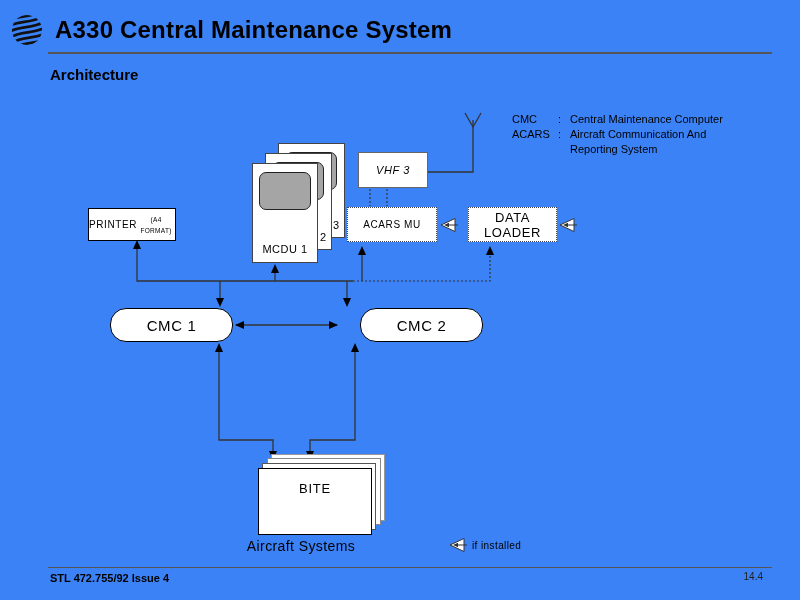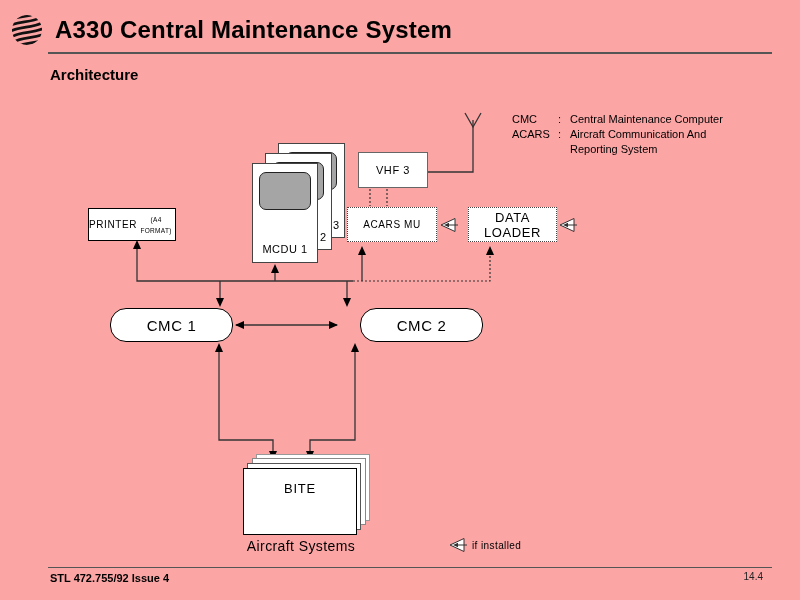--- a/index.html
+++ b/index.html
@@ -1,17 +1,17 @@
 <!DOCTYPE html>
 <html><head>
 <meta charset="utf-8">
 <style>
   html,body{margin:0;padding:0;background:#fff;}
   #slide{
-    position:relative;width:800px;height:600px;background:#fca5a5;overflow:hidden;
+    position:relative;width:800px;height:600px;background:#3b82f6;overflow:hidden;
     font-family:"Liberation Sans","DejaVu Sans",sans-serif;color:#000;
   }
   .abs{position:absolute;box-sizing:border-box;}
   
   #title{left:55px;top:16px;font-size:24px;font-weight:bold;letter-spacing:0.2px;white-space:nowrap;}
   #title-rule{left:48px;top:52px;width:724px;height:2px;background:#555;}
   #subtitle{left:50px;top:66px;font-size:15px;font-weight:bold;}
   
   #legend{left:512px;top:112px;font-size:11px;line-height:15px;}
   .legend-row{display:flex;}
@@ -20,37 +20,37 @@
   
   .box{
     border:1px solid #000;background:#fff;display:flex;align-items:center;justify-content:center;
     text-align:center;letter-spacing:0.6px;
   }
   .dotted{border:1px dotted #444;}
   
   #printer-box{left:88px;top:208px;width:88px;height:33px;flex-direction:row;line-height:11px;}
   #printer-line1{font-size:10px;}
   #printer-line2{font-size:6.5px;letter-spacing:0.3px;}
-  #vhf3-box{left:358px;top:152px;width:70px;height:36px;font-size:11px;border-color:#666;}
+  #vhf3-box{left:358px;top:152px;width:70px;height:36px;font-size:11px;border-color:#666;font-style:italic;}
   #acars-box{left:347px;top:207px;width:90px;height:35px;font-size:10px;}
   #dataloader-box{left:468px;top:207px;width:89px;height:35px;font-size:13px;}
   #cmc1-box,#cmc2-box{width:123px;height:34px;font-size:15px;border-width:1.5px;border-radius:16px;}
   #cmc1-box{left:110px;top:308px;}
   #cmc2-box{left:360px;top:308px;}
   
   .mcdu-card{border:1px solid #444;background:#fff;}
   #mcdu-card-back{left:278px;top:143px;width:67px;height:95px;}
   #mcdu-card-mid{left:265px;top:153px;width:67px;height:97px;}
   #mcdu-card-front{left:252px;top:163px;width:66px;height:100px;}
   .mcdu-screen{position:absolute;left:6px;top:8px;width:50px;height:36px;background:#a5a5a5;
     border:1.5px solid #222;border-radius:7px;}
   .mcdu-num{position:absolute;right:5px;bottom:6px;font-size:11px;}
   #mcdu-front-label{position:absolute;left:0;right:0;bottom:7px;text-align:center;font-size:11px;letter-spacing:0.5px;}
   
-  .bite-card{background:#fff;border:1px solid #888;}
+  .bite-card{background:#fff;border:1px solid #888;margin-left:15px;}
   #bite-card-4{left:256px;top:454px;width:114px;height:67px;border-color:#999;}
   #bite-card-3{left:252px;top:458px;width:114px;height:67px;border-color:#888;}
   #bite-card-2{left:247px;top:463px;width:114px;height:67px;border-color:#555;}
   #bite-card-front{left:243px;top:468px;width:114px;height:67px;border-color:#000;}
   #bite-label{position:absolute;left:0;right:0;top:12px;text-align:center;font-size:13px;letter-spacing:0.8px;}
   #aircraft-systems{left:236px;top:538px;width:130px;text-align:center;font-size:14px;letter-spacing:0.4px;}
   
   #if-installed-text{left:472px;top:540px;font-size:10px;letter-spacing:0.4px;}
   
   #footer-rule{left:48px;top:567px;width:724px;height:1px;background:#555;}

